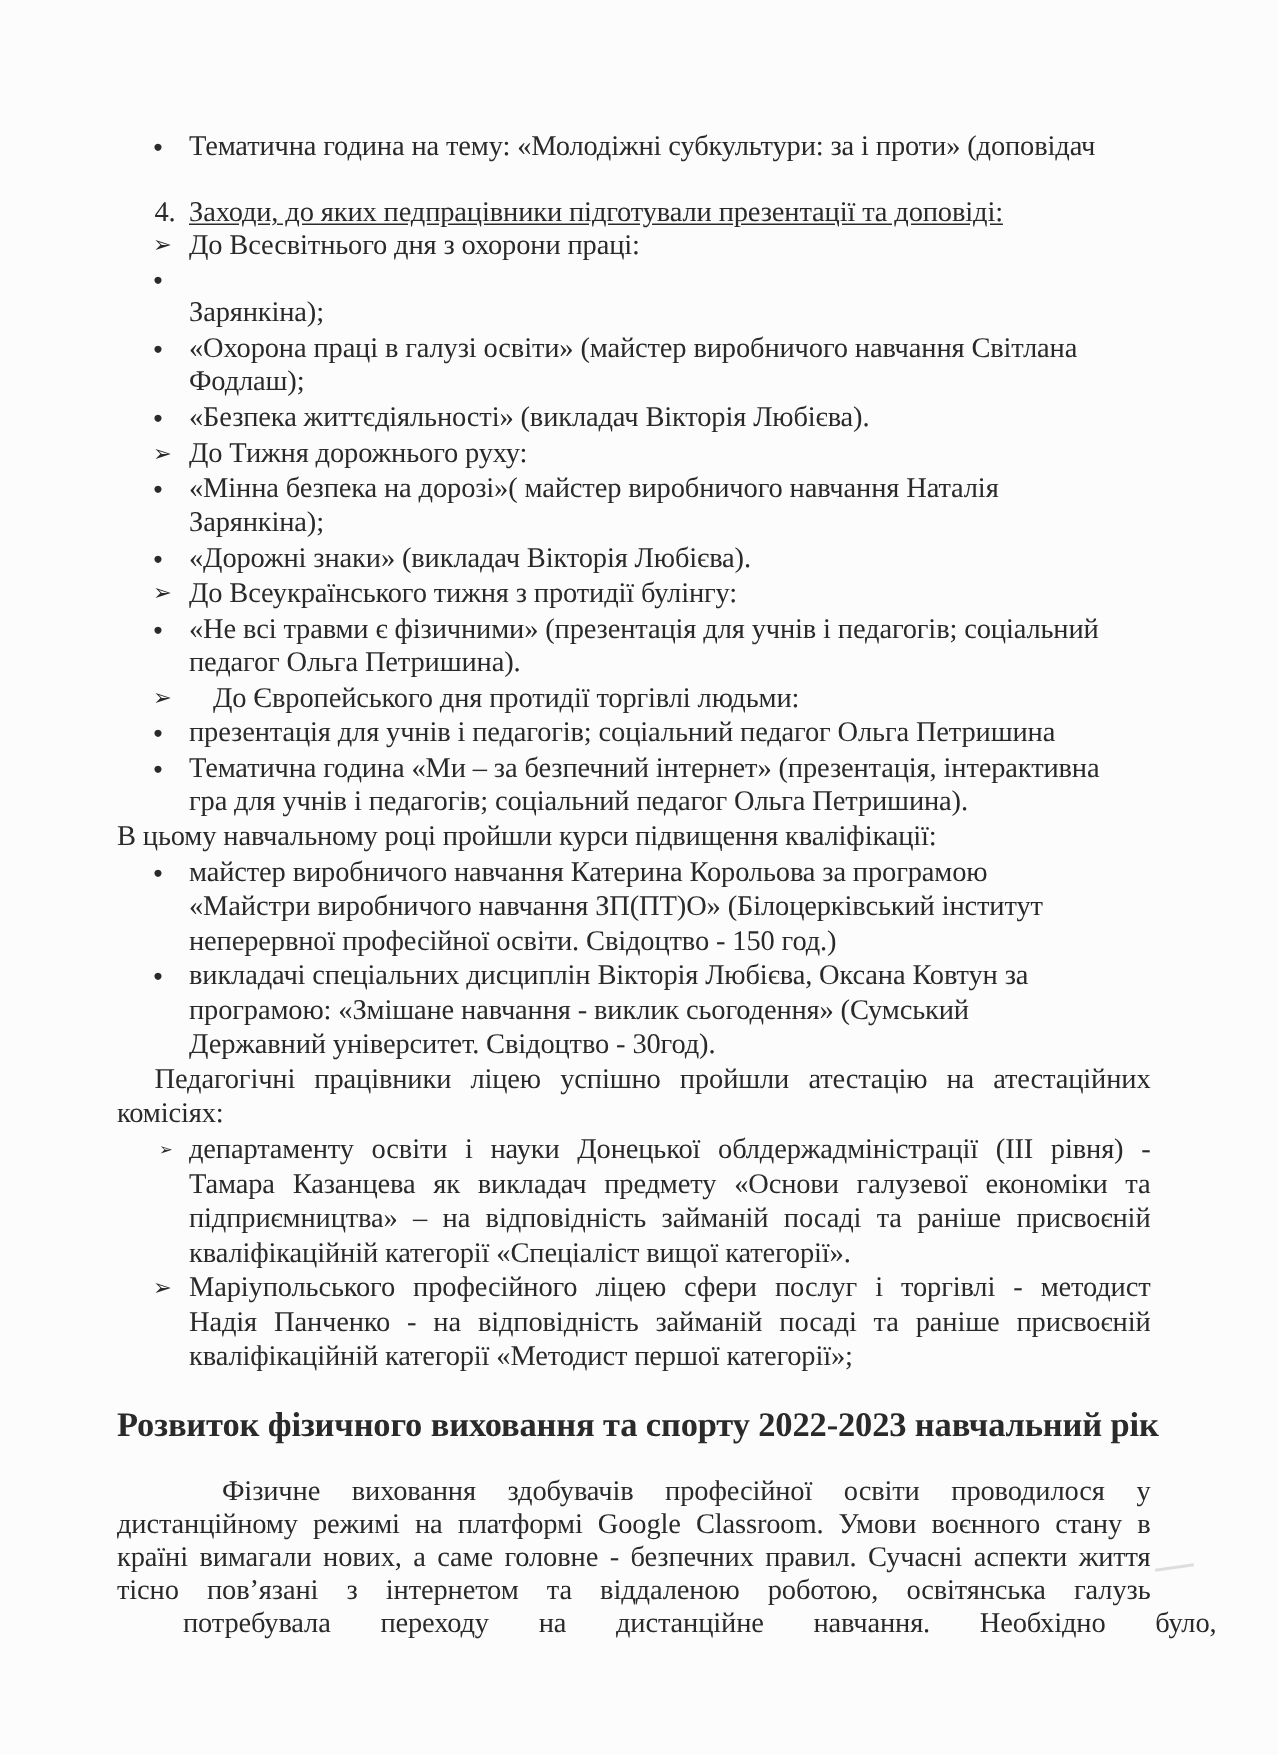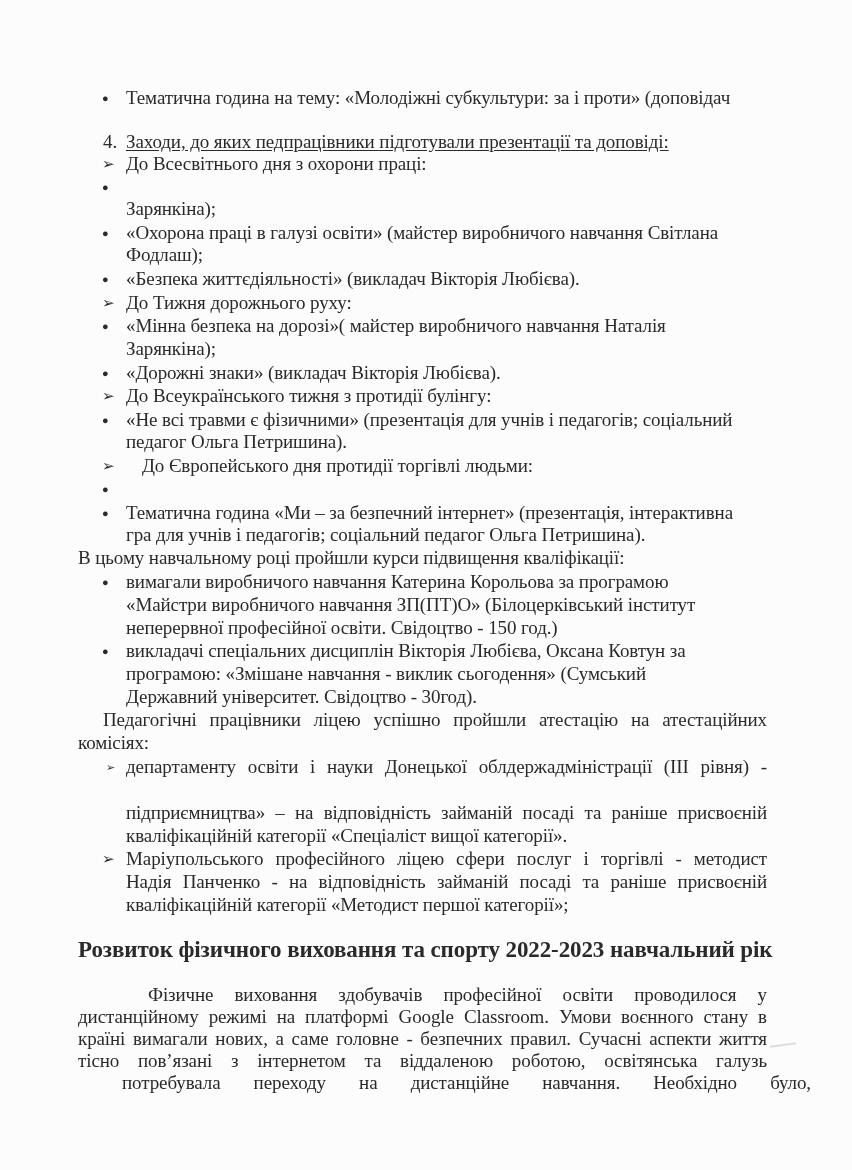--- a/index.html
+++ b/index.html
@@ -57,42 +57,44 @@
   <div class="ln" style="left:126px;top:385px;">До Всеукраїнського тижня з протидії булінгу:</div>
 
   <span class="mk dot" style="left:102px;top:409px;">●</span>
   <div class="ln" style="left:126px;top:409px;">«Не всі травми є фізичними» (презентація для учнів і педагогів; соціальний</div>
   <div class="ln" style="left:126px;top:431px;">педагог Ольга Петришина).</div>
 
   <span class="mk" style="left:102px;top:455px;">➢</span>
   <div class="ln" style="left:142px;top:455px;">До Європейського дня протидії торгівлі людьми:</div>
 
   <span class="mk dot" style="left:102px;top:478px;">●</span>
+  <div class="ln" style="left:126px;top:478px;">презентація для учнів і педагогів; соціальний педагог Ольга Петришина</div>
 
   <span class="mk dot" style="left:102px;top:502px;">●</span>
   <div class="ln" style="left:126px;top:502px;">Тематична година «Ми – за безпечний інтернет» (презентація, інтерактивна</div>
   <div class="ln" style="left:126px;top:524px;">гра для учнів і педагогів; соціальний педагог Ольга Петришина).</div>
 
   <div class="ln" style="left:78px;top:547px;">В цьому навчальному році пройшли курси підвищення кваліфікації:</div>
 
   <span class="mk dot" style="left:102px;top:571px;">●</span>
-  <div class="ln" style="left:126px;top:571px;">вимагали виробничого навчання Катерина Корольова  за програмою</div>
+  <div class="ln" style="left:126px;top:571px;">майстер виробничого навчання Катерина Корольова  за програмою</div>
   <div class="ln" style="left:126px;top:594px;">«Майстри виробничого навчання ЗП(ПТ)О» (Білоцерківський інститут</div>
   <div class="ln" style="left:126px;top:617px;">неперервної професійної освіти. Свідоцтво - 150 год.)</div>
 
   <span class="mk dot" style="left:102px;top:640px;">●</span>
   <div class="ln" style="left:126px;top:640px;">викладачі спеціальних дисциплін  Вікторія Любієва, Оксана Ковтун за</div>
   <div class="ln" style="left:126px;top:663px;">програмою: «Змішане навчання - виклик сьогодення» (Сумський</div>
   <div class="ln" style="left:126px;top:686px;">Державний університет. Свідоцтво - 30год).</div>
 
   <div class="ln just" style="left:103px;top:709px;width:664px;">Педагогічні працівники ліцею успішно пройшли  атестацію на атестаційних</div>
   <div class="ln" style="left:78px;top:732px;">комісіях:</div>
 
   <span class="mk" style="left:106px;top:756px;font-size:11px;">➢</span>
   <div class="ln just" style="left:126px;top:756px;width:641px;">департаменту освіти і науки Донецької облдержадміністрації (ІІІ рівня) -</div>
+  <div class="ln just" style="left:126px;top:779px;width:641px;">Тамара Казанцева як викладач предмету «Основи галузевої економіки та</div>
   <div class="ln just" style="left:126px;top:802px;width:641px;">підприємництва» – на відповідність займаній посаді та раніше присвоєній</div>
   <div class="ln" style="left:126px;top:825px;">кваліфікаційній категорії «Спеціаліст вищої категорії».</div>
 
   <span class="mk" style="left:102px;top:848px;">➢</span>
   <div class="ln just" style="left:126px;top:848px;width:641px;">Маріупольського професійного ліцею сфери послуг і торгівлі - методист</div>
   <div class="ln just" style="left:126px;top:871px;width:641px;">Надія Панченко - на відповідність займаній посаді та раніше присвоєній</div>
   <div class="ln" style="left:126px;top:894px;">кваліфікаційній  категорії  «Методист першої категорії»;</div>
 
   <div class="ln heading" style="left:78px;top:939px;">Розвиток фізичного виховання та спорту 2022-2023 навчальний рік</div>
 

